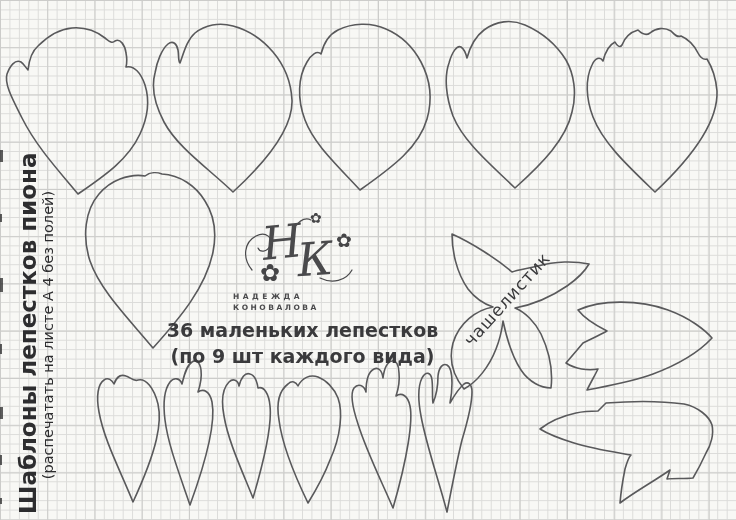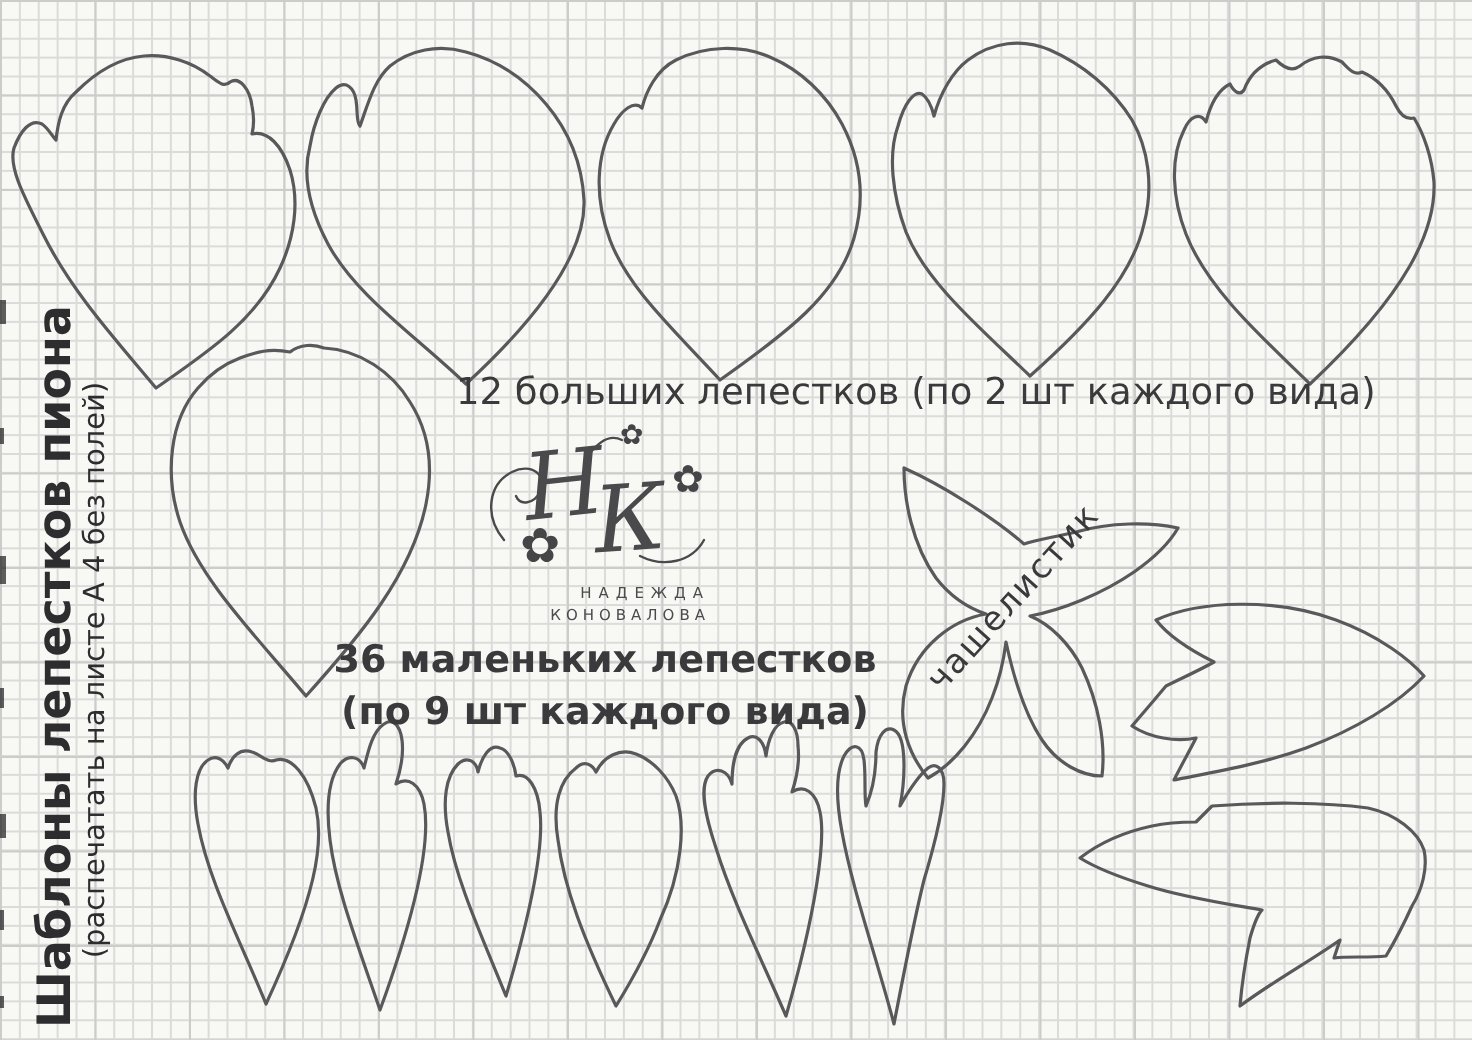--- a/index.html
+++ b/index.html
@@ -27,22 +27,22 @@
   }
   .side-title .l1{font-size:23px;font-weight:bold;white-space:nowrap;}
   .side-title .l2{font-size:14.5px;white-space:nowrap;}
 
   .caption{position:absolute;color:#3a3a3c;text-align:center;}
   .cap-large{left:228px;top:186px;width:420px;font-size:18.5px;white-space:nowrap;}
   .cap-small{left:160px;top:318px;width:285px;font-size:19px;line-height:1.35;font-weight:bold;}
   .cap-sepal{left:421px;top:289px;width:172px;font-size:17px;letter-spacing:1px;
     transform:rotate(-48deg);transform-origin:50% 50%;}
 
-  .logo-name{position:absolute;left:233px;top:291px;width:122px;text-align:right;
-    color:#4b4b4d;font-weight:normal;font-size:7.5px;line-height:1.5;}
+  .logo-name{position:absolute;left:233px;top:291px;width:122px;text-align:left;
+    color:#4b4b4d;font-weight:bold;font-size:7.5px;line-height:1.5;}
   .logo-name .n1{letter-spacing:3.5px;}
   .logo-name .n2{letter-spacing:2.5px;}
 
   .mono-letter{position:absolute;font-family:"DejaVu Serif",serif;font-style:italic;
     color:#4a4a4c;line-height:1;}
   .mono-n{left:262px;top:219px;font-size:46px;transform:rotate(-6deg);}
   .mono-k{left:297px;top:236px;font-size:46px;transform:rotate(-4deg);}
   .flower{position:absolute;color:#454547;line-height:1;}
   .flower.f1{left:310px;top:211px;font-size:14px;}
   .flower.f2{left:336px;top:231px;font-size:19px;}
@@ -80,21 +80,20 @@
     <path class="swash" d="M 252,270 C 242,258 244,242 256,236 C 266,231 274,238 270,246 C 267,252 260,253 258,248"></path>
     <path class="swash" d="M 320,278 C 332,284 346,281 352,270"></path>
     <path class="swash" d="M 294,228 C 299,221 305,217 311,220"></path>
   </svg>
 
   <div class="side-title">
     <div class="l1">Шаблоны лепестков пиона</div>
     <div class="l2">(распечатать на листе А 4 без полей)</div>
   </div>
 
-  <div class="caption cap-large">12 больших лепестков (по 2 шт каждого вида)</div>
 
   <div class="caption cap-small">
     <div>36 маленьких лепестков</div>
     <div>(по 9 шт каждого вида)</div>
   </div>
 
   <div class="caption cap-sepal">чашелистик</div>
 
   <span class="mono-letter mono-n">Н</span>
   <span class="mono-letter mono-k">К</span>

